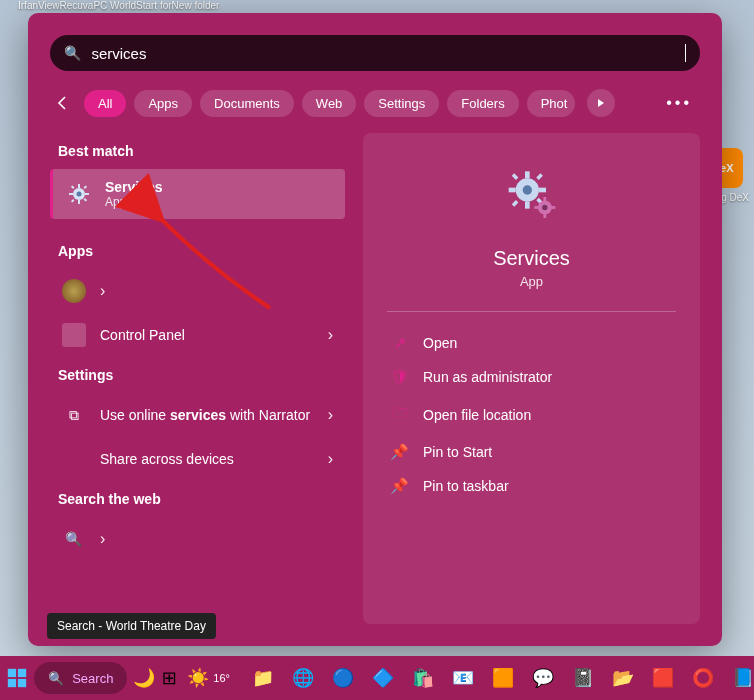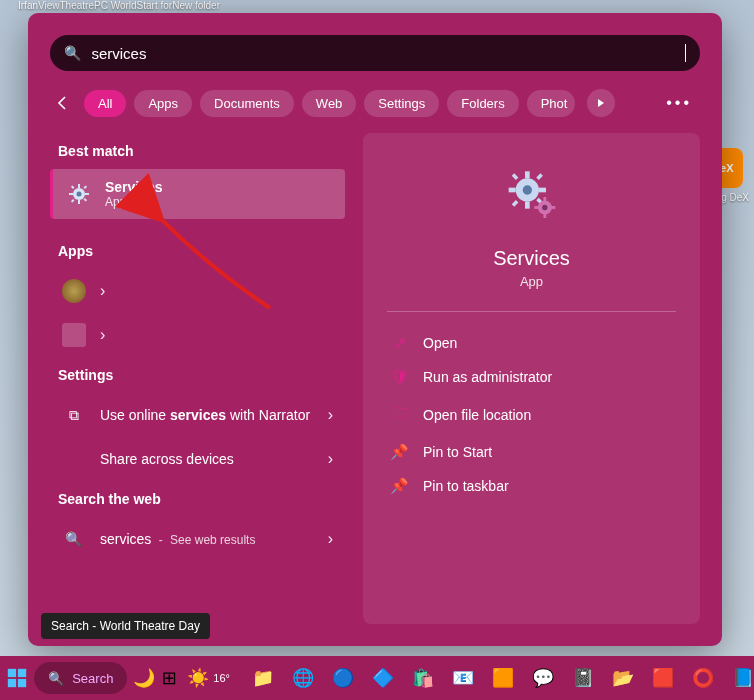--- a/index.html
+++ b/index.html
@@ -43,42 +43,42 @@
 
 .right-col { flex: 1; background: rgba(255,255,255,.08); border-radius: 8px; padding: 28px 24px; display: flex; flex-direction: column; }
 .gear-lg { align-self: center; margin-top: 8px; }
 .gear-lg svg { width: 56px; height: 56px; }
 .detail-title { color: #fff; font-size: 20px; text-align: center; margin-top: 18px; }
 .detail-sub { color: #fff; opacity: .85; font-size: 13px; text-align: center; margin-top: 4px; }
 .divider { border-top: 1px solid rgba(255,255,255,.25); margin: 22px 0 14px; }
 .action { display: flex; align-items: center; gap: 14px; padding: 8px 4px; color: #fff; font-size: 14px; cursor: pointer; }
 .action-icon { width: 18px; color: #e0218a; font-size: 15px; display: flex; align-items: center; justify-content: center; }
 
-.tooltip { position: absolute; left: 41px; top: 613px; background: #222; color: #fff; font-size: 12px; padding: 6px 10px; border-radius: 4px; }
+.tooltip { position: absolute; left: 47px; top: 613px; background: #222; color: #fff; font-size: 12px; padding: 6px 10px; border-radius: 4px; }
 .arrow { position: absolute; left: 150px; top: 208px; pointer-events: none; }
 .arrow svg { overflow: visible; }
 
 .taskbar { position: absolute; bottom: 0; left: 0; right: 0; height: 44px; background: #9d1d5a; display: flex; align-items: center; padding: 0 6px; gap: 6px; }
 .tb-start { width: 36px; height: 36px; display: flex; align-items: center; justify-content: center; cursor: pointer; }
 .tb-start svg { width: 22px; height: 22px; }
 .tb-search { display: flex; align-items: center; background: rgba(0,0,0,.25); border-radius: 18px; height: 32px; padding: 0 14px; width: 140px; cursor: pointer; }
 .tb-search .mag { color: #fff; margin-right: 8px; font-size: 13px; }
 .tb-search span { color: #f0abfc; font-size: 13px; }
 .tb-icons { display: flex; gap: 4px; margin-left: 6px; }
 .tb-icon { width: 36px; height: 30px; display: flex; align-items: center; justify-content: center; cursor: pointer; font-size: 18px; border-radius: 4px; position: relative; }
 .tb-weather { display: flex; align-items: center; gap: 4px; color: #fff; font-size: 11px; margin: 0 4px; }
 .tb-weather .sun { font-size: 18px; }
 .badge-num { position: absolute; top: -2px; right: 2px; background: #e03030; color: #fff; font-size: 8px; border-radius: 6px; padding: 0 3px; margin-top: 48px; }
 </style>
 </head>
 <body>
 
 <div class="desktop-icons">
   <span>IrfanView</span>
-  <span>Theatre</span>
+  <span>Recuva</span>
   <span>PC World</span>
   <span>Start for</span>
   <span>New folder</span>
 </div>
 
 <div class="right-icon">
   <div class="dex">DeX</div>
   <div class="lbl">msung
 DeX</div>
 </div>
@@ -137,39 +137,39 @@
         </div>
       </div>
 
       <div class="section-h">Apps</div>
       <div class="list-item">
         <div class="li-icon circle"></div>
         <div class="chev">›</div>
       </div>
       <div class="list-item">
         <div class="li-icon square"></div>
+        <div class="li-text"><span>Control Panel</span></div>
         <div class="chev">›</div>
       </div>
 
       <div class="section-h">Settings</div>
       <div class="list-item">
         <div class="li-icon">⧉</div>
         <div class="li-text"><span>Use online </span><b>services</b><span> with Narrator</span></div>
         <div class="chev">›</div>
       </div>
       <div class="list-item">
         <div class="li-icon"></div>
         <div class="li-text"><span>Share across devices</span></div>
         <div class="chev">›</div>
       </div>
 
       <div class="section-h">Search the web</div>
       <div class="list-item">
         <div class="li-icon">🔍</div>
-        <div class="li-text"><span>services</span><span class="sub-text"> - </span><span class="sub-text">See web results</span></div>
         <div class="chev">›</div>
       </div>
     </div>
 
     <div class="right-col">
       <div class="gear-lg">
         <svg viewBox="0 0 48 48">
             <g transform="translate(4,2)">
               <circle cx="16" cy="16" r="10" fill="#c8d8f0"></circle>
               <circle cx="16" cy="16" r="4" fill="#5a7aa8"></circle>

